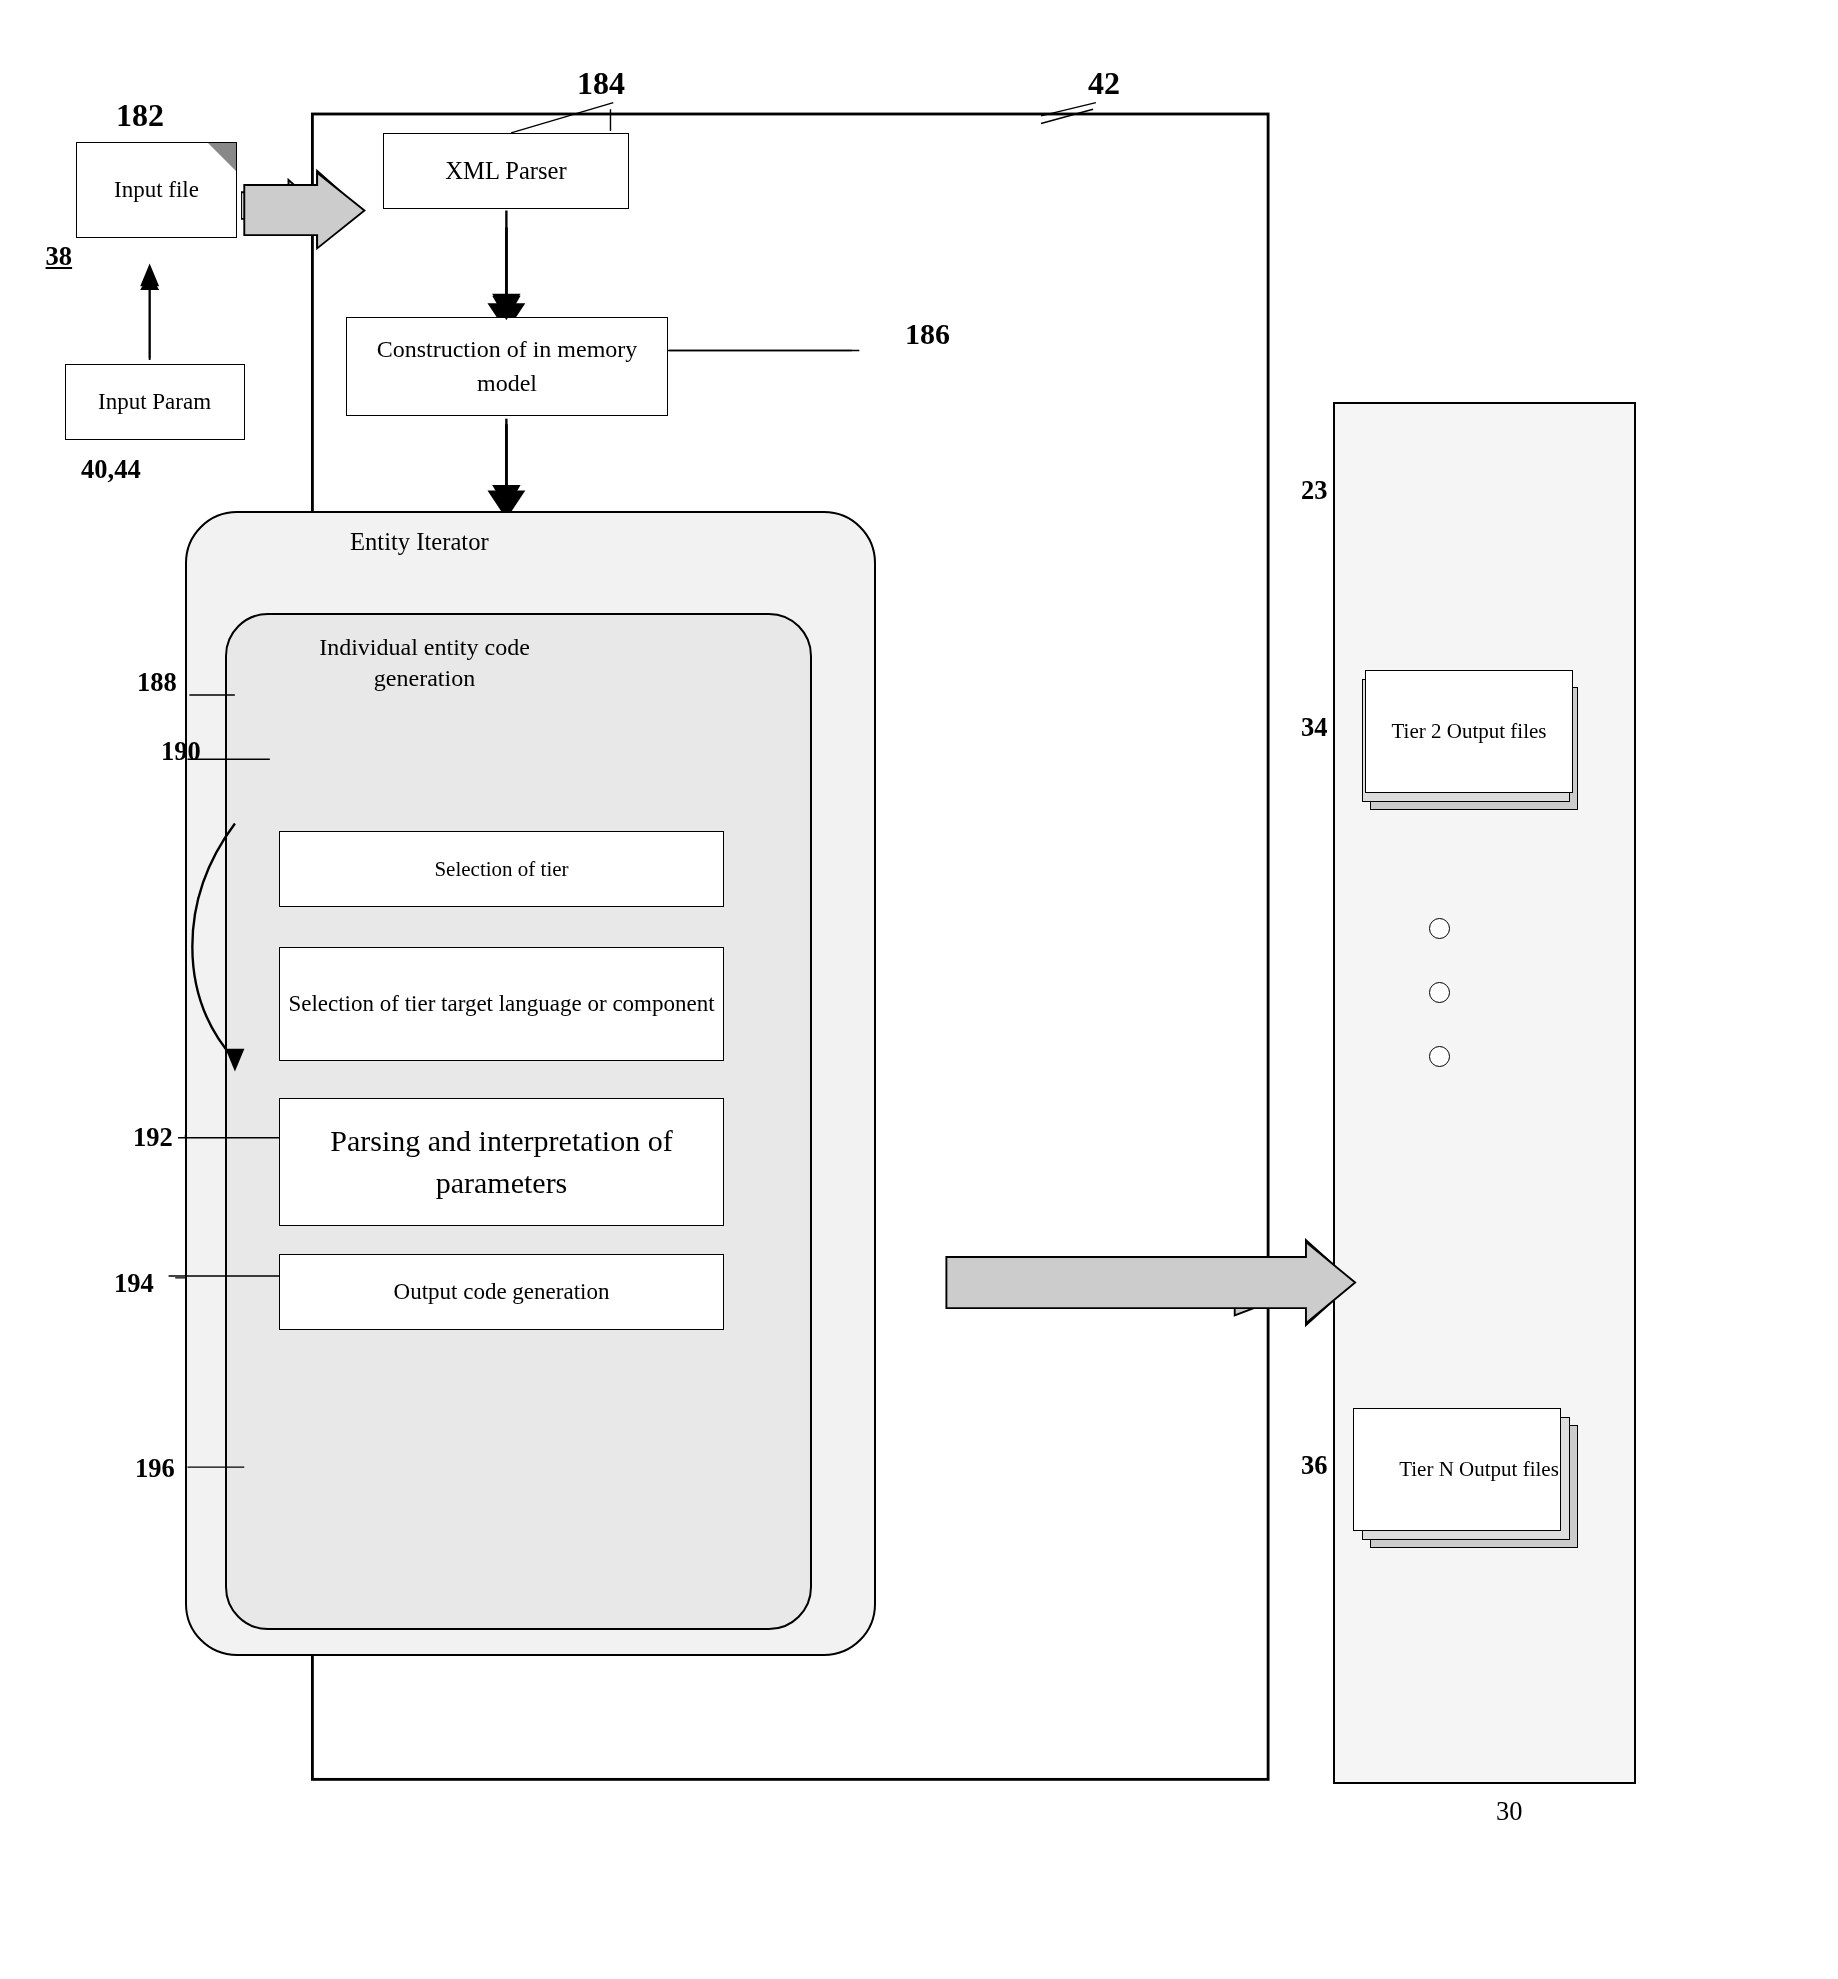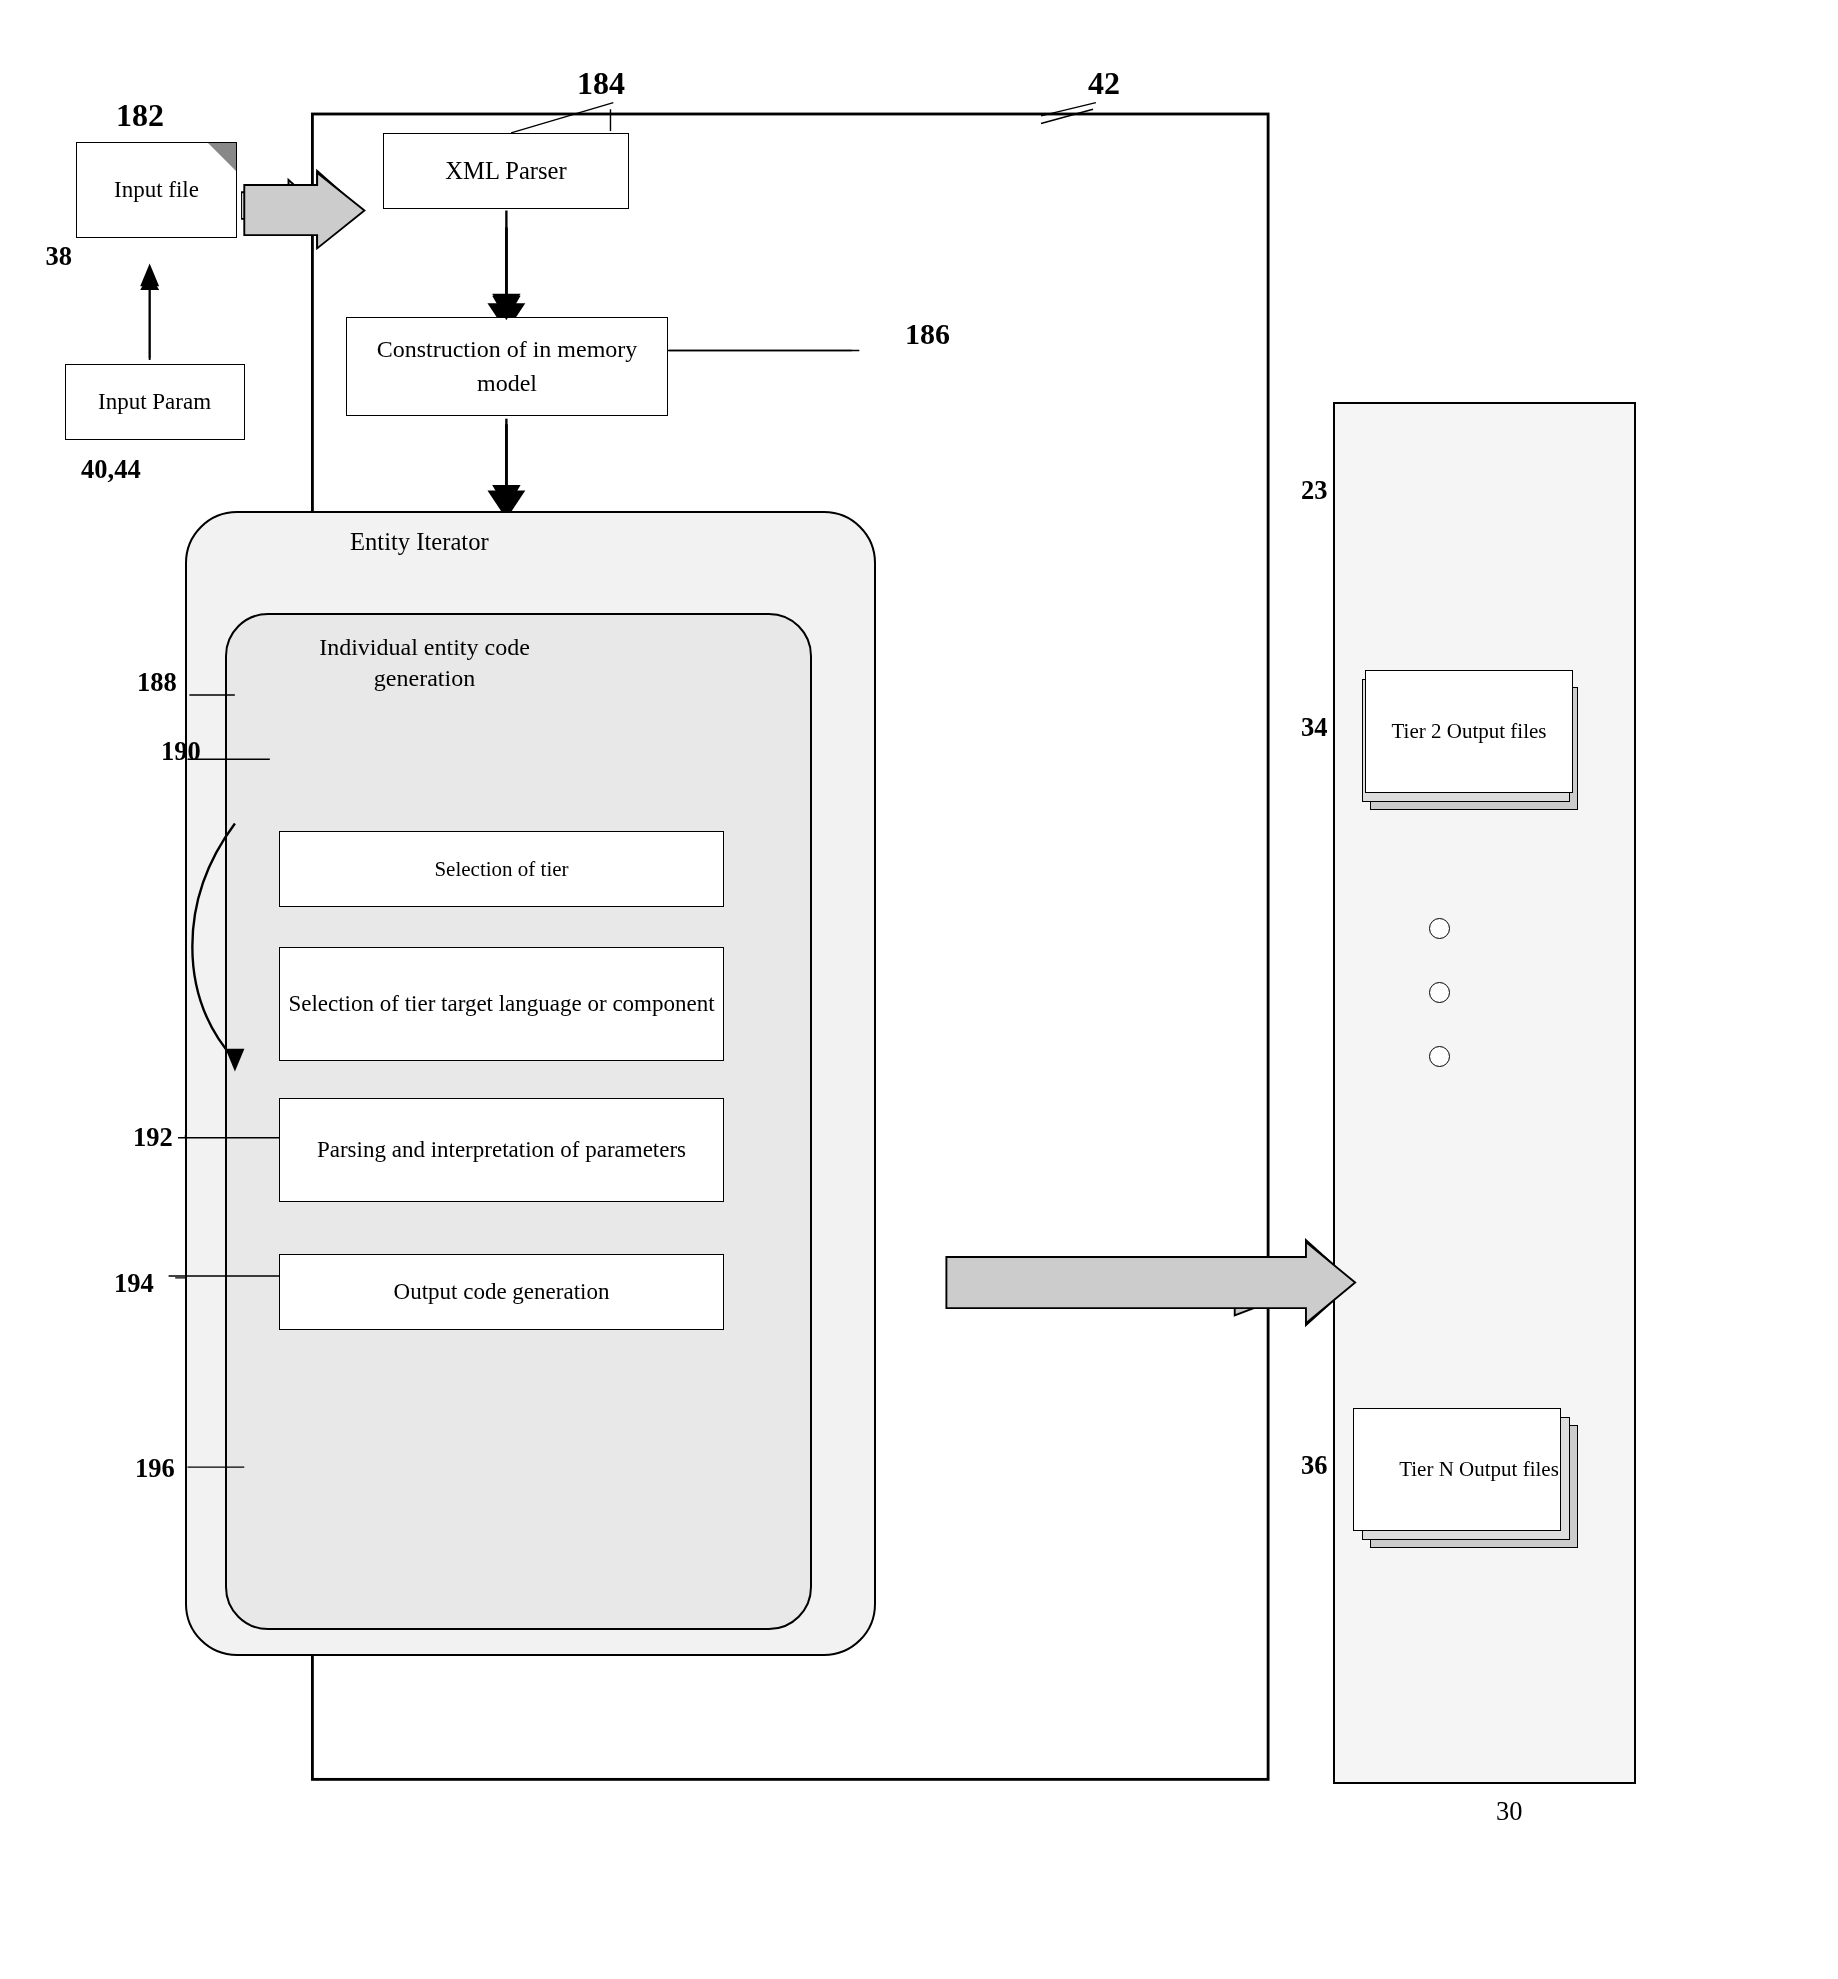--- a/index.html
+++ b/index.html
@@ -93,21 +93,21 @@
 
   <div style="position:absolute; top:26.5px; left:1050px; font-size:32px; font-weight:bold;">42</div>
 
   <div style="position:absolute; top:104px; left:38px; width:161px; height:96px; border:1.9px solid #000; background:#fff; display:flex; align-items:center; justify-content:center; font-size:23px; text-align:center; line-height:1.3; overflow:hidden;">
 
     <div style="position:absolute; top:0; right:0; width:0; height:0; border-style:solid; border-width:0 28px 28px 0; border-color:transparent #888 transparent transparent;"></div>
     <span>Input
 file</span>
   </div>
 
-  <div style="position:absolute; top:203px; left:7.6px; font-size:26.5px; font-weight:bold;">38</div>
+  <div style="position:absolute; top:203px; left:7.6px; font-size:26.5px; font-weight:bold;text-decoration:underline;">38</div>
 
   <div style="position:absolute; top:137px; left:203px; width:76px; height:62px; overflow:hidden;">
     <svg width="76" height="62" viewBox="0 0 80 65">
       <polygon points="0,18 50,18 50,5 80,32 50,59 50,46 0,46" fill="#ccc" stroke="#000" stroke-width="2"></polygon>
     </svg>
   </div>
 
   <div style="position:absolute; top:326px; left:26.5px; width:180px; height:76px; border:1.9px solid #000; background:#fff; display:flex; align-items:center; justify-content:center; font-size:23px;">
     <span>Input Param</span>
   </div>
@@ -145,21 +145,21 @@
 
   <div style="position:absolute; top:793px; left:241px; width:445px; height:76px; border:1.9px solid #000; background:#fff; display:flex; align-items:center; justify-content:center; text-align:center; font-size:21px;">
     <span>Selection of tier</span>
   </div>
 
   <div style="position:absolute; top:909px; left:241px; width:445px; height:114px; border:1.9px solid #000; background:#fff; display:flex; align-items:center; justify-content:center; text-align:center; font-size:23px; line-height:1.4;">
     <span>Selection of tier target
 language or component</span>
   </div>
 
-  <div style="position:absolute; top:1060px; left:241px; width:445px; height:104px; border:1.9px solid #000; background:#fff; display:flex; align-items:center; justify-content:center; text-align:center; font-size:23px; line-height:1.4;">
+  <div style="position:absolute; top:1060px; left:241px; width:445px; height:128px; border:1.9px solid #000; background:#fff; display:flex; align-items:center; justify-content:center; text-align:center; font-size:30px; line-height:1.4;">
     <span>Parsing and interpretation
 of parameters</span>
   </div>
 
   <div style="position:absolute; top:1084px; left:95px; font-size:26.5px; font-weight:bold;">192</div>
 
   <div style="position:absolute; top:1216px; left:241px; width:445px; height:76px; border:1.9px solid #000; background:#fff; display:flex; align-items:center; justify-content:center; text-align:center; font-size:23px;">
     <span>Output code generation</span>
   </div>
 

